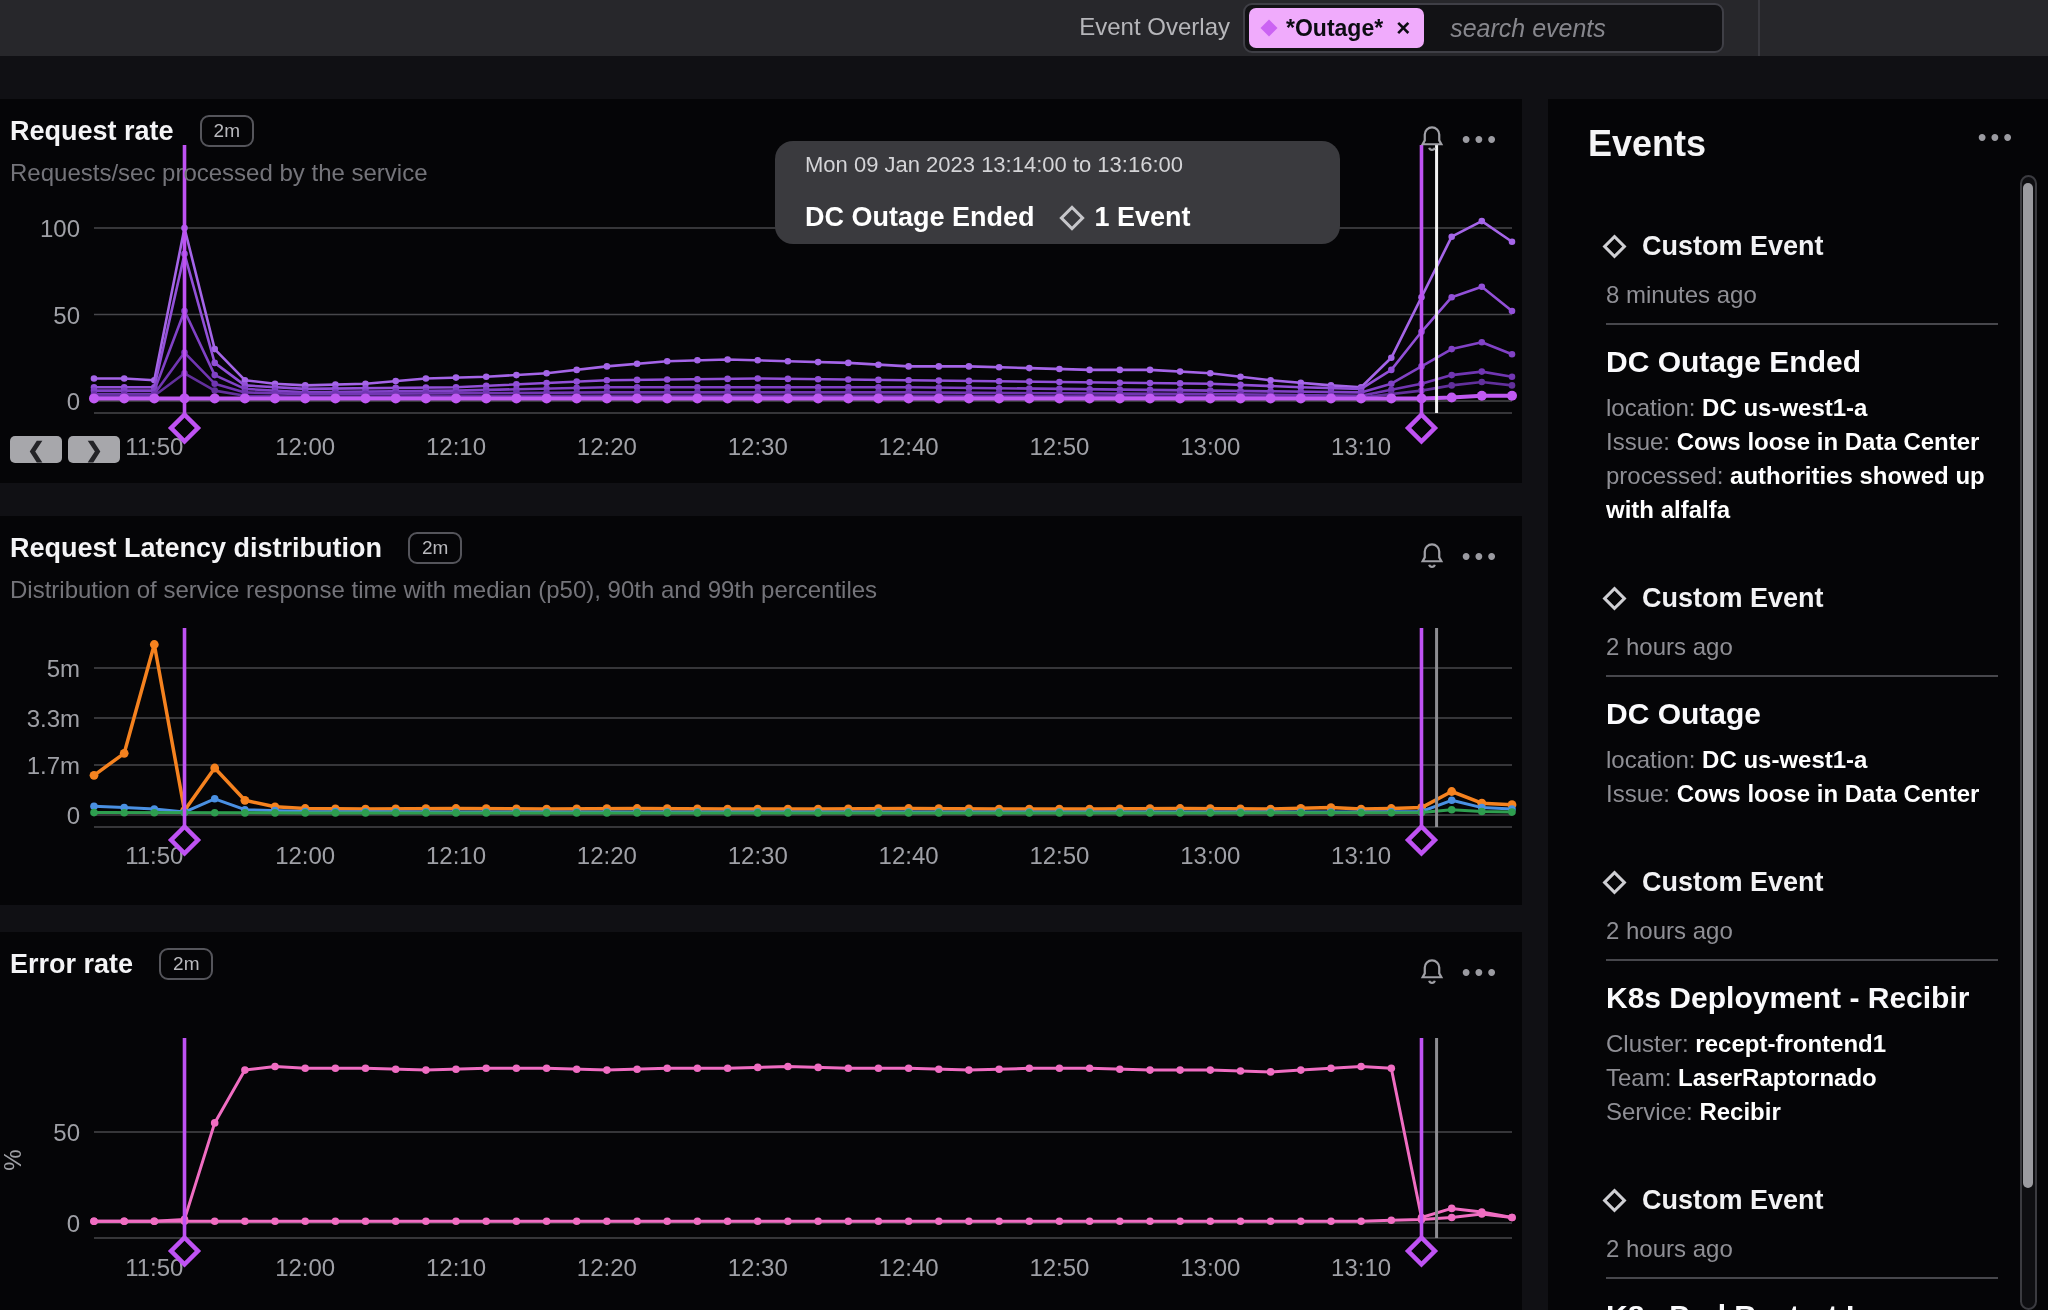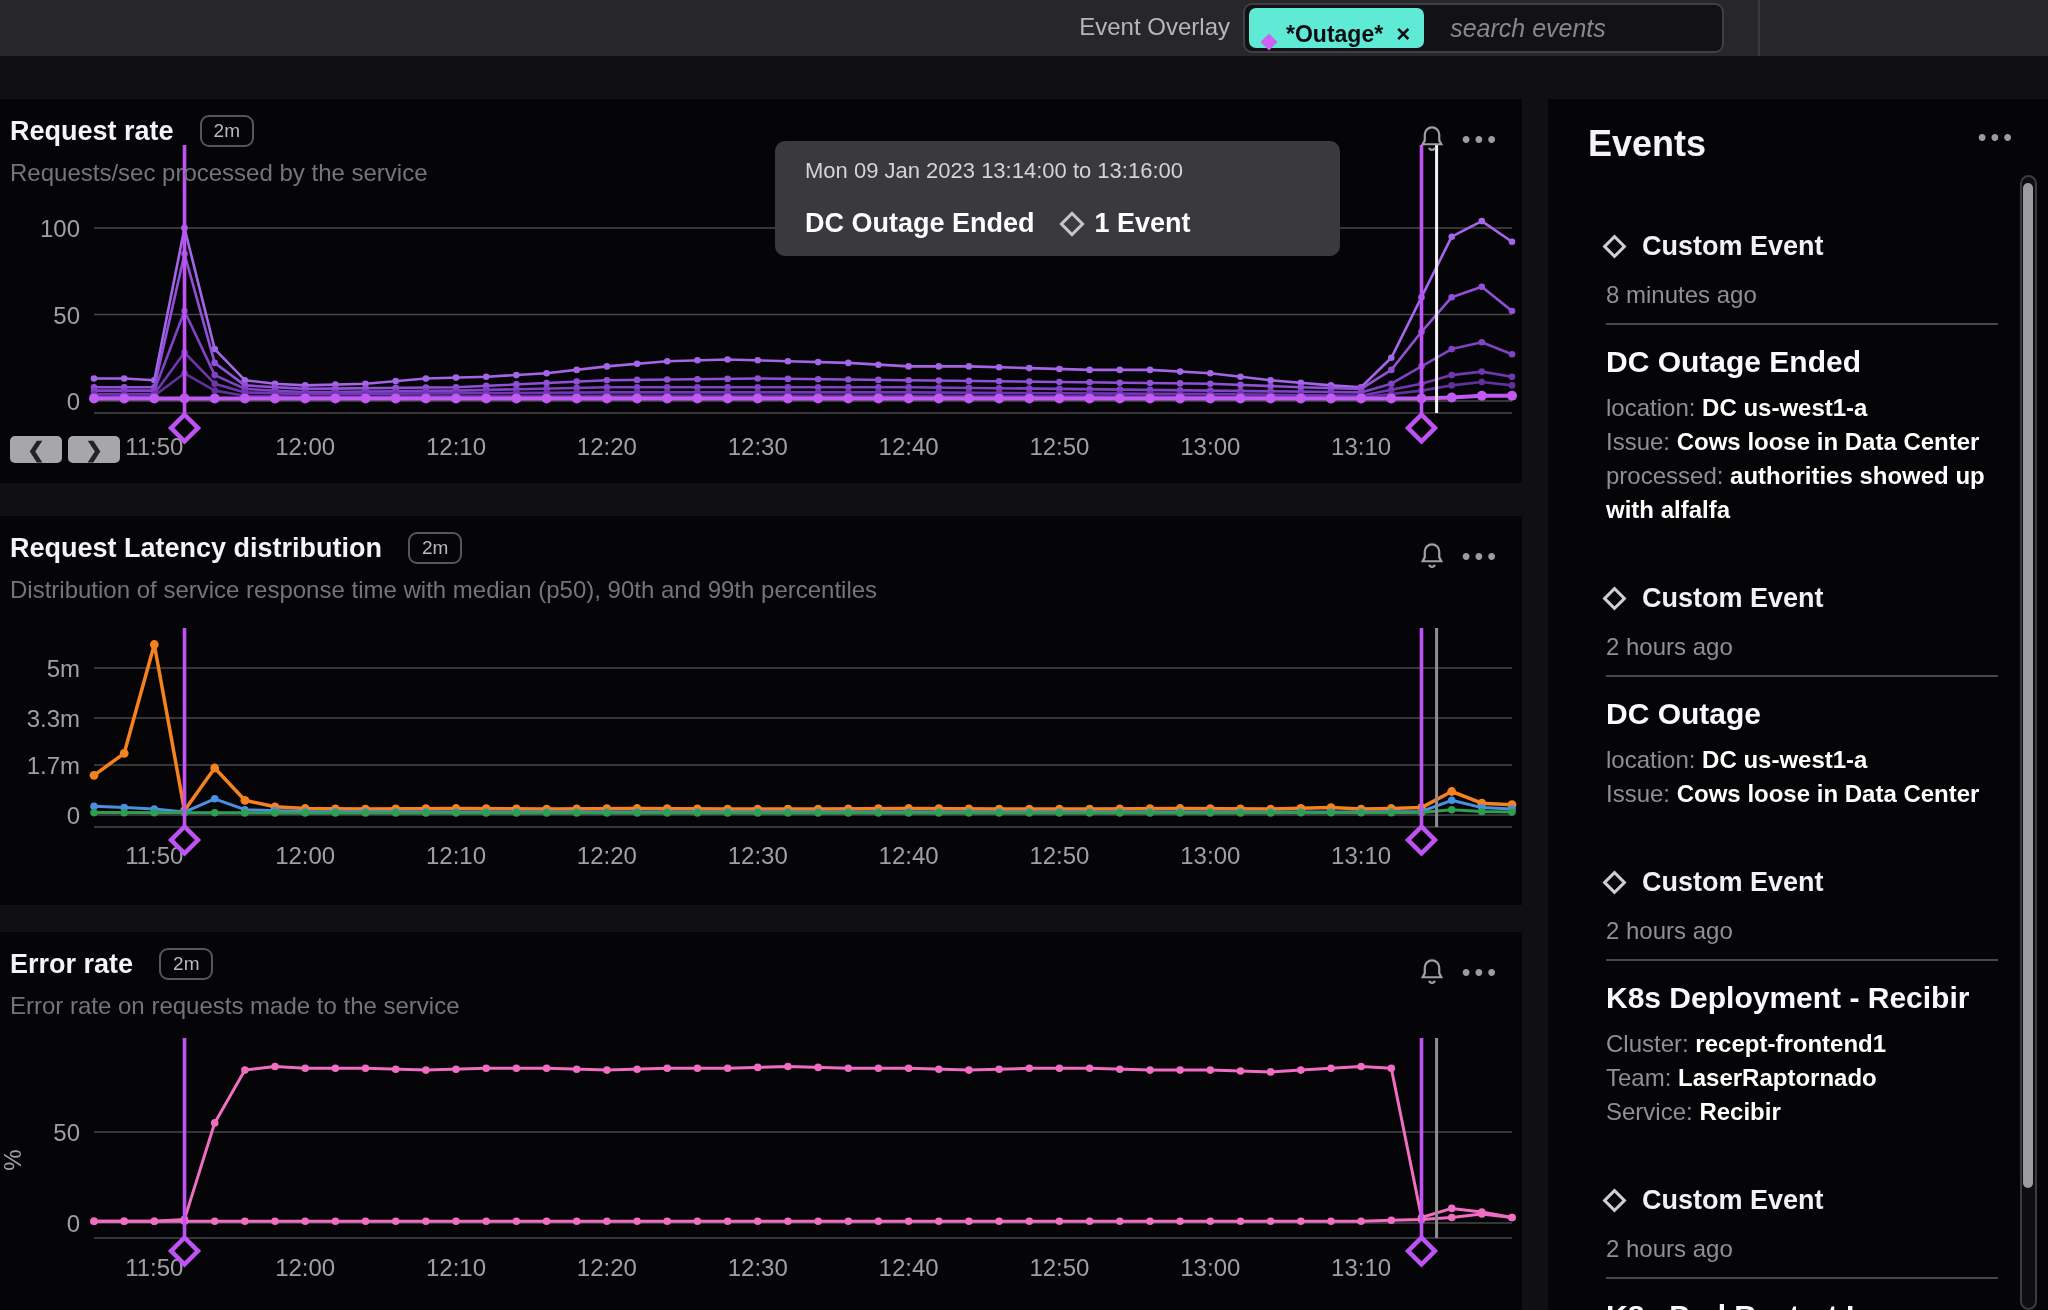--- a/index.html
+++ b/index.html
@@ -4,21 +4,21 @@
 <style>
   html,body{margin:0;padding:0}
   body{width:2048px;height:1310px;background:#101014;overflow:hidden;position:relative;
        font-family:"Liberation Sans",sans-serif;color:#fff}
 
   
   .topbar{position:absolute;left:0;top:0;width:2048px;height:56px;background:#27272b}
   .eo-label{position:absolute;right:818px;top:13px;font-size:24px;color:#b6b6ba}
   .search-box{position:absolute;left:1243px;top:3px;width:481px;height:50px;background:#121215;
               border:2px solid #3f3f46;border-radius:9px;box-sizing:border-box;display:flex;align-items:center}
-  .tag{display:flex;align-items:flex-end;height:40px;margin-left:4px;padding:0 14px;background:#5eead4;
+  .tag{display:flex;align-items:center;height:40px;margin-left:4px;padding:0 14px;background:#f0abfc;
        border-radius:7px;font-size:23px;font-weight:bold;color:#0c0c12;white-space:nowrap}
   .tag-dia{width:12px;height:12px;background:#cb63f3;transform:rotate(45deg);margin-right:11px}
   .tag-x{margin-left:13px;font-size:24px;font-weight:bold;cursor:pointer}
   .ph{margin-left:26px;font-style:italic;font-size:25px;color:#87878d}
   .tb-divider{position:absolute;left:1758px;top:0;width:2px;height:56px;background:#39393f}
 
   
   .panel{position:absolute;left:0;width:1522px;background:#050507}
   .phead{position:absolute;left:10px;top:16px;z-index:2}
   .ptitle-row{display:flex;align-items:center}
@@ -28,21 +28,21 @@
   .bell{position:absolute;right:76px;top:24px;width:28px;height:32px;z-index:2}
   .dots{position:absolute;right:22px;top:26px;font-size:25px;color:#9b9ba1;letter-spacing:4px;z-index:2}
   svg.chart{position:absolute;left:0;top:0}
   svg.chart text{font-family:"Liberation Sans",sans-serif;font-size:24px;fill:#9fa0a6}
   .nav-btn{position:absolute;width:52px;height:27px;background:#a7a7ab;border-radius:5px;display:flex;
            align-items:center;justify-content:center;font-size:21px;font-weight:bold;color:#232327;z-index:3}
   .pct-label{position:absolute;left:2px;top:214px;font-size:24px;color:#9fa0a6;transform:rotate(-90deg)}
 
   
   .tooltip{position:absolute;left:775px;top:141px;width:565px;box-sizing:border-box;background:#3a3a3e;
-           border-radius:10px;padding:17px 30px;z-index:6}
+           border-radius:18px;padding:11px 30px;z-index:6}
   .tt-time{font-size:22px;color:#d4d4d7}
   .tt-row{display:flex;align-items:center;margin-top:24px}
   .tt-name{font-size:27px;font-weight:bold;color:#fff}
   .tt-dia{width:12px;height:12px;border:3px solid #c6c6ca;transform:rotate(45deg);margin:0 14px 0 28px}
   .tt-count{font-size:27px;font-weight:bold;color:#fff}
   .tt-hint{margin-top:20px;text-align:right;font-size:23px;color:#ececee}
 
   
   .sidebar{position:absolute;left:1548px;top:99px;width:500px;height:1211px;background:#050507;overflow:hidden}
   .sb-title{position:absolute;left:40px;top:24px;font-size:36px;font-weight:bold;color:#f4f4f6}
@@ -716,21 +716,20 @@
       <line x1="184.51063829787233" x2="184.51063829787233" y1="106" y2="306" stroke="#bf52f3" stroke-width="3.6"></line>
       <rect x="175.01063829787233" y="309.5" width="19" height="19" fill="#050507" stroke="#bf52f3" stroke-width="4.5" transform="rotate(45 184.51063829787233 319)"></rect>
       <line x1="1421.4893617021278" x2="1421.4893617021278" y1="106" y2="306" stroke="#bf52f3" stroke-width="3.6"></line>
       <rect x="1411.9893617021278" y="309.5" width="19" height="19" fill="#050507" stroke="#bf52f3" stroke-width="4.5" transform="rotate(45 1421.4893617021278 319)"></rect>
     </svg>
   <div class="phead">
     <div class="ptitle-row">
       <span class="ptitle">Error rate</span>
       <span class="badge">2m</span>
     </div>
-    <div class="psub">Error rate on requests made to the service</div>
   </div>
   <svg class="bell" viewBox="0 0 24 26">
     <path d="M12 3a6.2 6.2 0 0 0-6.2 6.2v5L4 17.5h16l-1.8-3.3v-5A6.2 6.2 0 0 0 12 3z" fill="none" stroke="#a0a0a6" stroke-width="1.9"></path>
     <path d="M9.6 20.5a2.5 2.5 0 0 0 4.8 0" fill="none" stroke="#a0a0a6" stroke-width="1.9"></path>
   </svg>
   <span class="dots">•••</span>
   <span class="pct-label">%</span>
 </div>
 
 <div class="tooltip">

